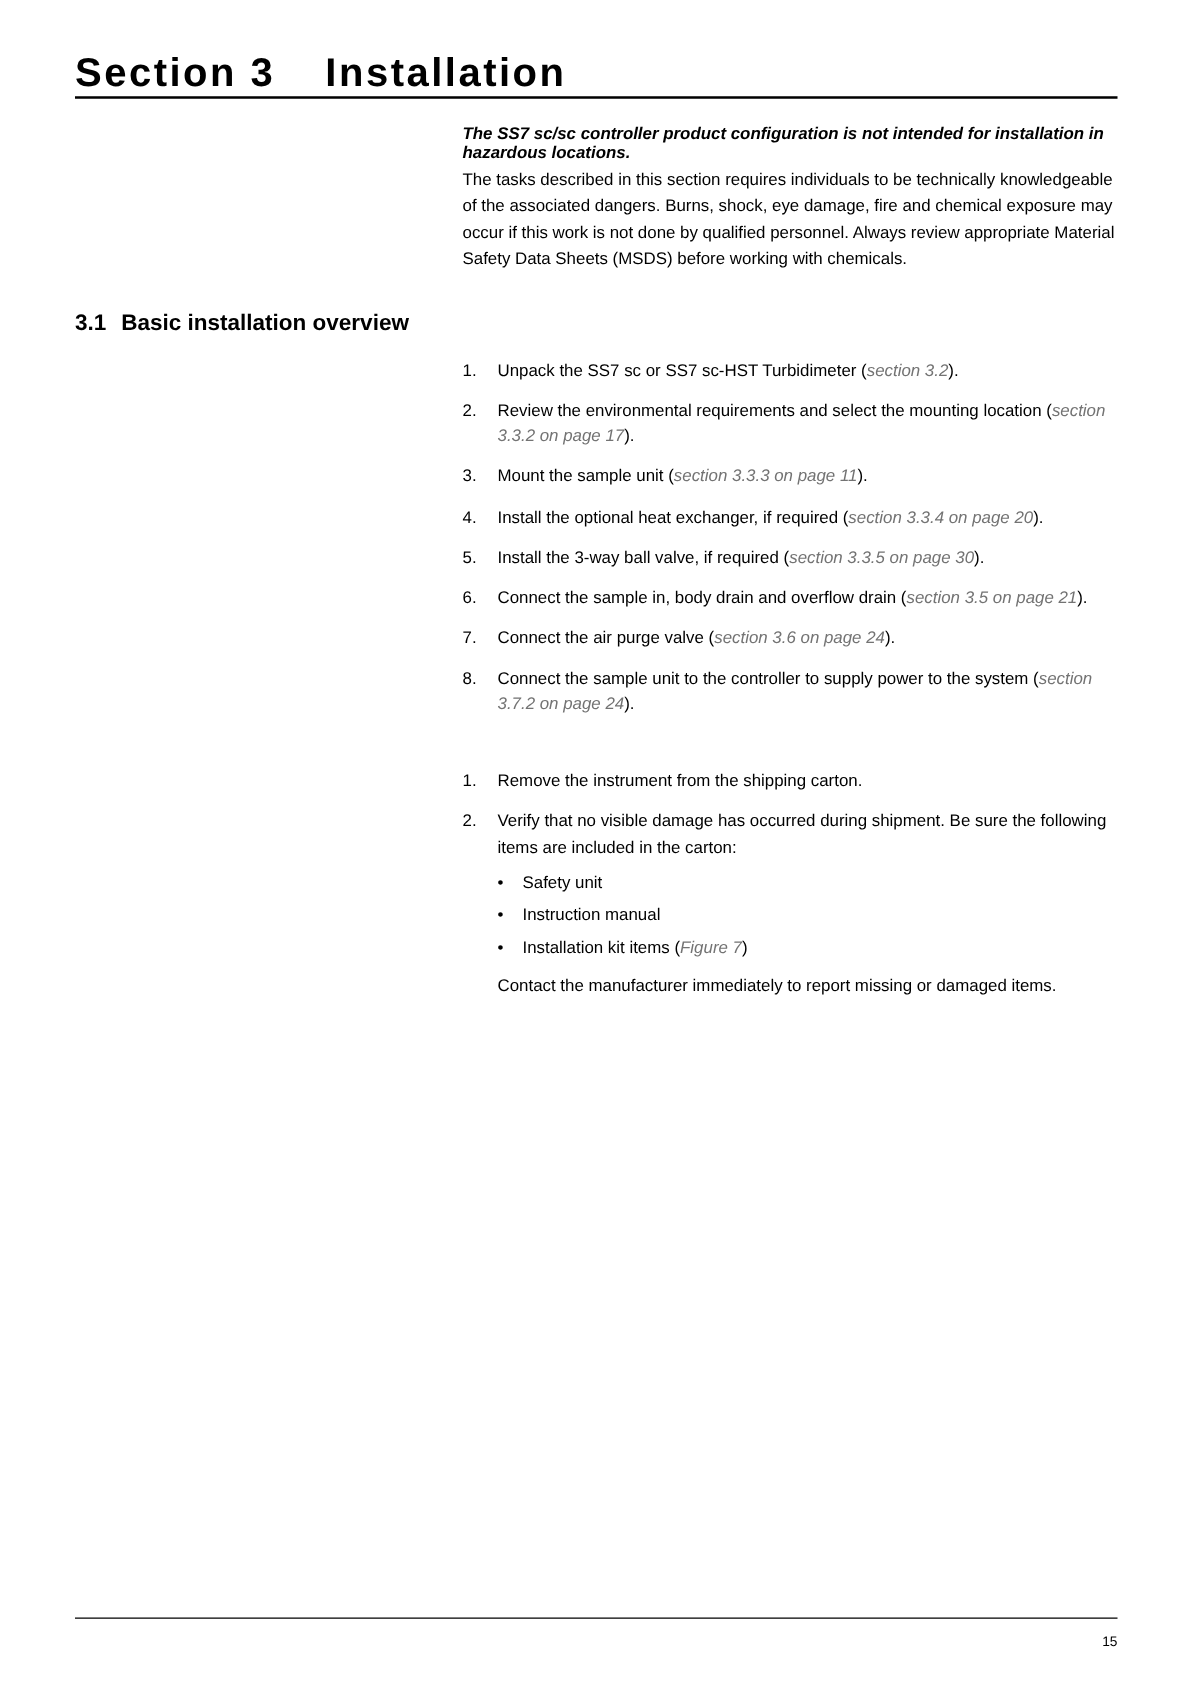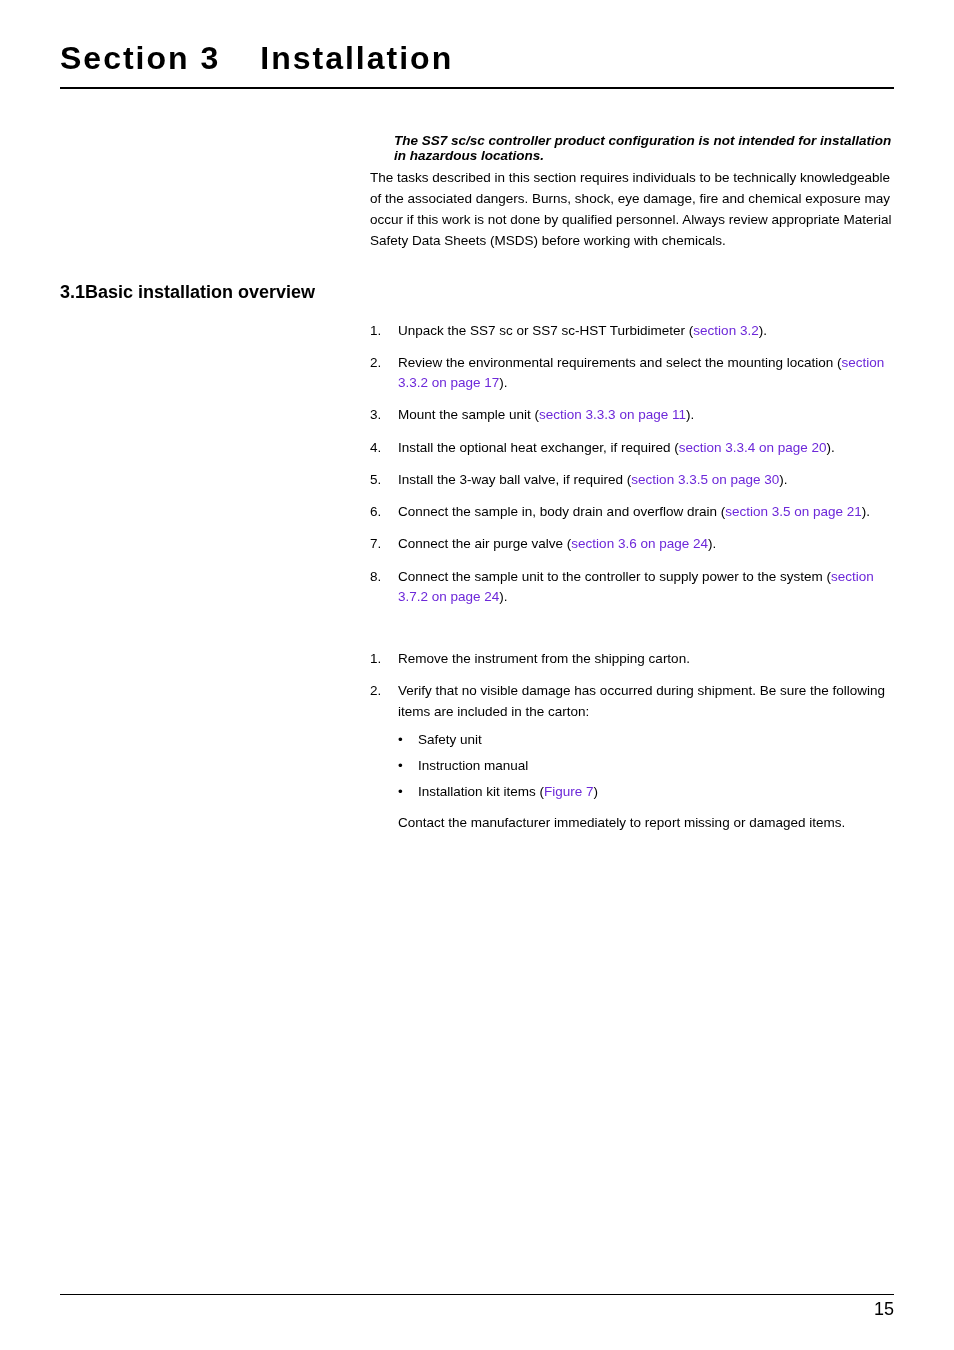--- a/index.html
+++ b/index.html
@@ -21,22 +21,21 @@
     .page-container {
       width: 954px;
       min-height: 1350px;
       padding: 40px 60px 60px 60px;
       position: relative;
     }
 
     
     .page-header {
       border-bottom: 2px solid #000;
-      padding-bottom: 10px;
-      margin-bottom: 44px;
+      margin-bottom: 20px;
     }
 
     .section-title {
       font-size: 32px;
       font-weight: bold;
       letter-spacing: 2px;
     }
 
     .section-title-number {
       margin-right: 40px;
@@ -45,37 +44,37 @@
     
     .warning-block {
       margin-left: 310px;
       margin-bottom: 30px;
       max-width: 540px;
     }
 
     .warning-bold-italic {
       font-weight: bold;
       font-style: italic;
-      margin-left: 24px;
     }
 
     .warning-text {
       margin-top: 5px;
       line-height: 1.55;
     }
 
     
     .section-heading {
       font-size: 18px;
       font-weight: bold;
       margin-bottom: 18px;
       margin-top: 10px;
     }
 
     .section-heading-number {
+      margin-right: 12px;
     }
 
     
     .content-section {
       margin-bottom: 30px;
     }
 
     .content-row {
       display: flex;
       margin-bottom: 20px;
@@ -109,22 +108,23 @@
       flex-shrink: 0;
       font-size: 13.5px;
     }
 
     .list-text {
       flex: 1;
     }
 
     
     a, .link {
-      color: #6d28d9;
+      color: #737373;
       text-decoration: none;
+      font-style: italic;
     }
 
     
     .bullet-list {
       list-style: none;
       padding: 0;
       margin: 8px 0 10px 0;
     }
 
     .bullet-list li {
@@ -140,21 +140,21 @@
 
     .bullet-text {
       flex: 1;
     }
 
     
     .page-number {
       position: absolute;
       bottom: 30px;
       right: 60px;
-      font-size: 18px;
+      font-size: 11px;
     }
 
     
     .page-footer-line {
       position: absolute;
       bottom: 55px;
       left: 60px;
       right: 60px;
       border-bottom: 1px solid #000;
     }

